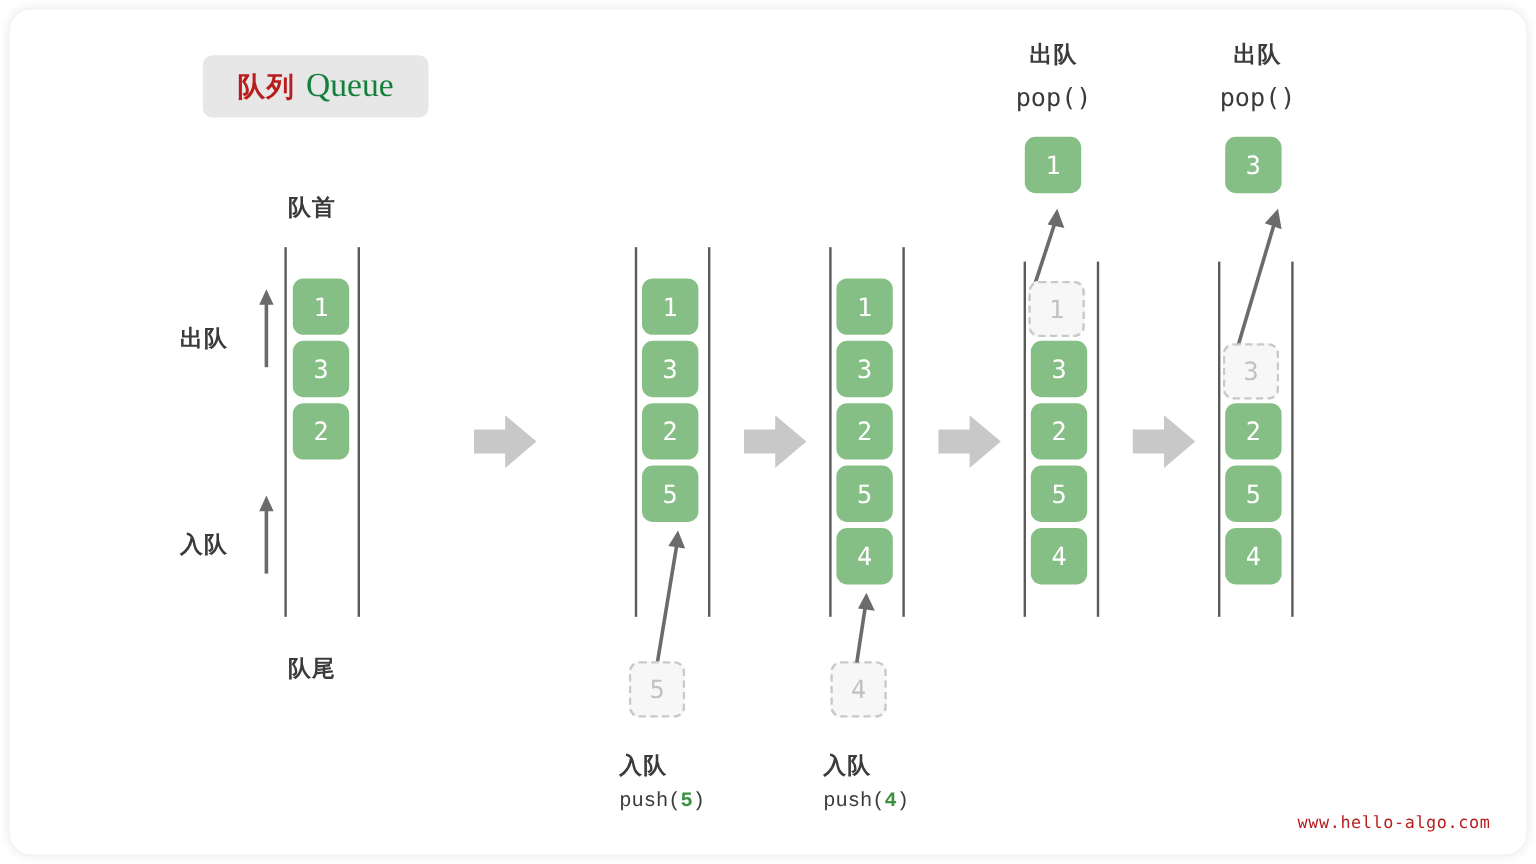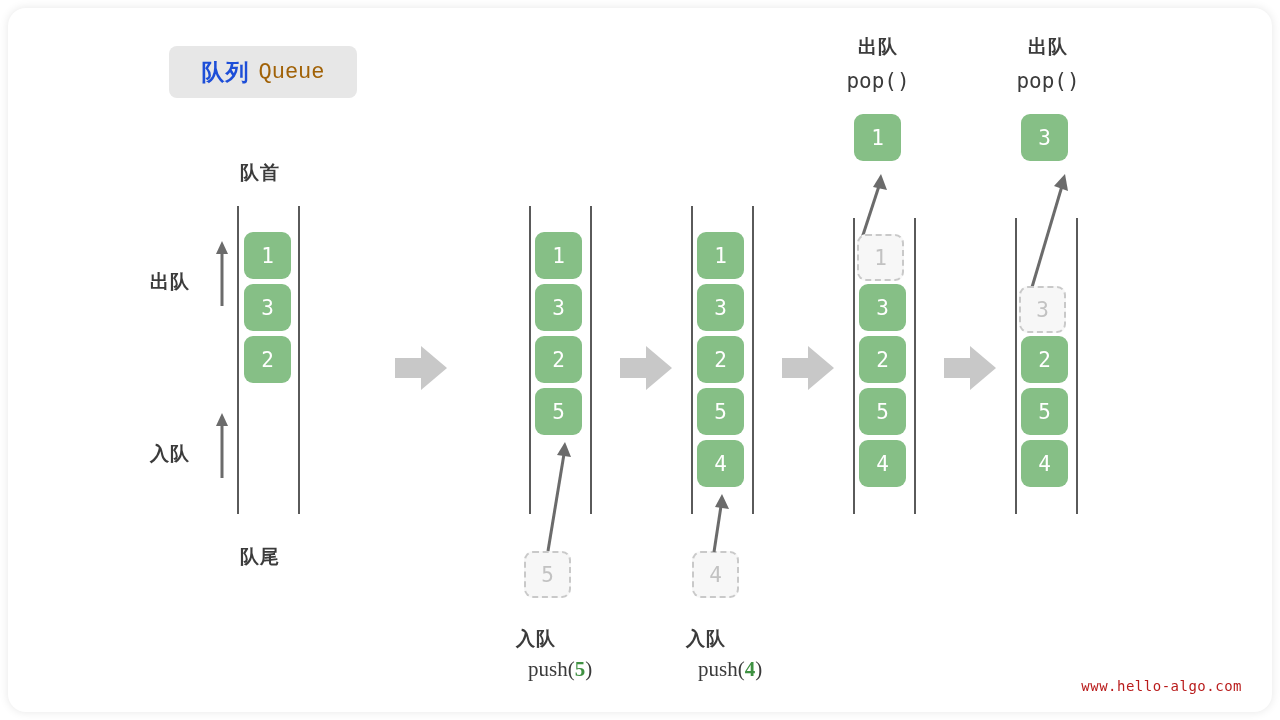--- a/index.html
+++ b/index.html
@@ -14,22 +14,22 @@
     box-shadow:0 0 10px rgba(0,0,0,0.10);
   }
   .stage{position:absolute;left:0;top:0;width:1264px;height:704px;}
 
   
   #title-chip{
     position:absolute;left:161px;top:38px;width:188px;height:52px;
     background:#e7e7e7;border-radius:8px;
     display:flex;align-items:center;justify-content:center;gap:9px;
   }
-  #title-chip .cn{font-size:23px;font-weight:bold;color:#1d4ed8;letter-spacing:1px;}
-  #title-chip .en{font-family:Liberation Mono, monospace;font-size:22px;color:#a16207;}
+  #title-chip .cn{font-size:23px;font-weight:bold;color:#b91c1c;letter-spacing:1px;}
+  #title-chip .en{font-family:Liberation Serif, serif;font-size:28px;color:#15803d;}
 
   
   .cnlabel{position:absolute;font-size:19px;font-weight:bold;color:#3b3b3b;letter-spacing:1px;white-space:nowrap;}
 
   
   .col{position:absolute;}
   .rail{position:absolute;width:2px;background:#5a5a5a;}
   .slot{
     position:absolute;width:47px;height:47px;border-radius:9px;
     display:flex;align-items:center;justify-content:center;
@@ -49,21 +49,21 @@
   }
   .popped{
     position:absolute;width:47px;height:47px;border-radius:9px;background:#86bf86;
     display:flex;align-items:center;justify-content:center;
     font-family:"DejaVu Sans Mono","Liberation Mono",monospace;font-size:21px;color:#fff;
   }
 
   
   .opcap{position:absolute;text-align:left;white-space:nowrap;}
   .opcap .l1{font-size:19px;font-weight:bold;color:#3b3b3b;letter-spacing:1px;line-height:30px;}
-  .opcap .l2{font-family:Liberation Serif, serif;font-size:21px;color:#3b3b3b;line-height:30px;margin-left:12px;}
+  .opcap .l2{font-family:Liberation Mono, monospace;font-size:17px;color:#3b3b3b;line-height:30px;}
   .opcap .arg{color:#3f9142;font-weight:bold;}
 
   .headcap{position:absolute;text-align:center;white-space:nowrap;}
   .headcap .l1{font-size:19px;font-weight:bold;color:#3b3b3b;letter-spacing:1px;line-height:34px;}
   .headcap .l2{font-family:"DejaVu Sans Mono","Liberation Mono",monospace;font-size:21px;color:#3b3b3b;line-height:34px;}
 
   
   #watermark{
     position:absolute;right:30px;bottom:18px;
     font-family:"DejaVu Sans Mono","Liberation Mono",monospace;

